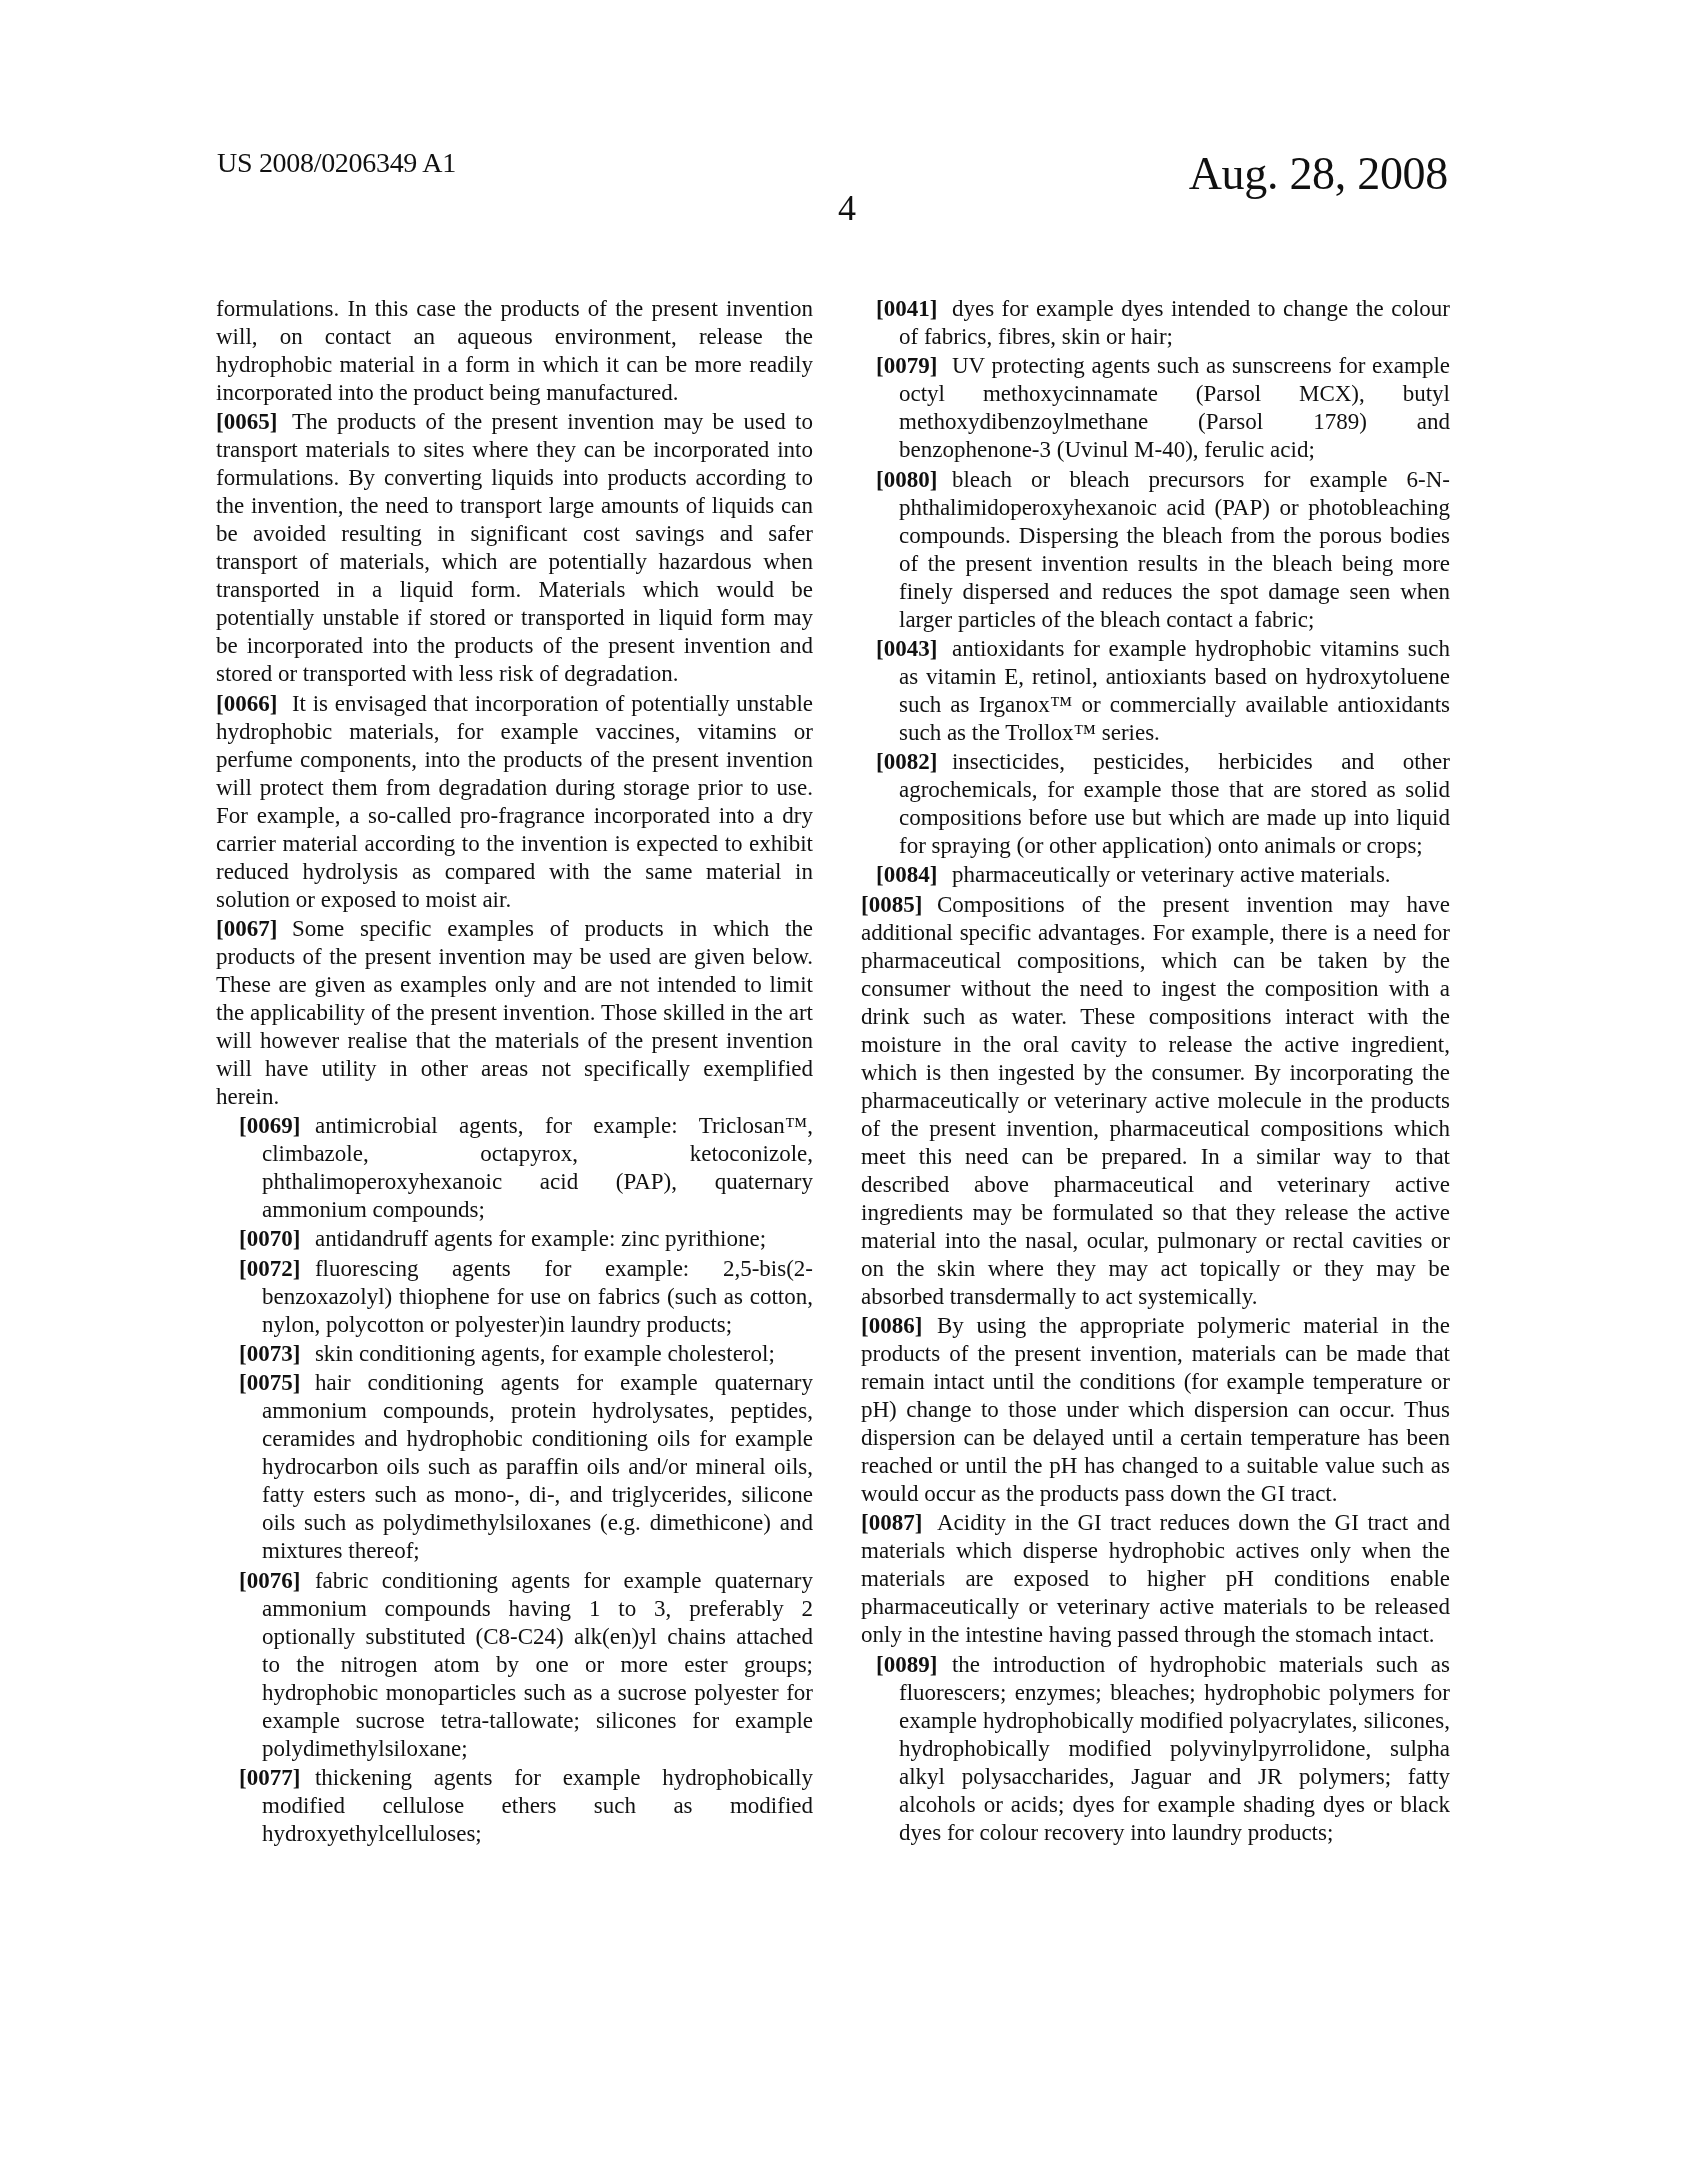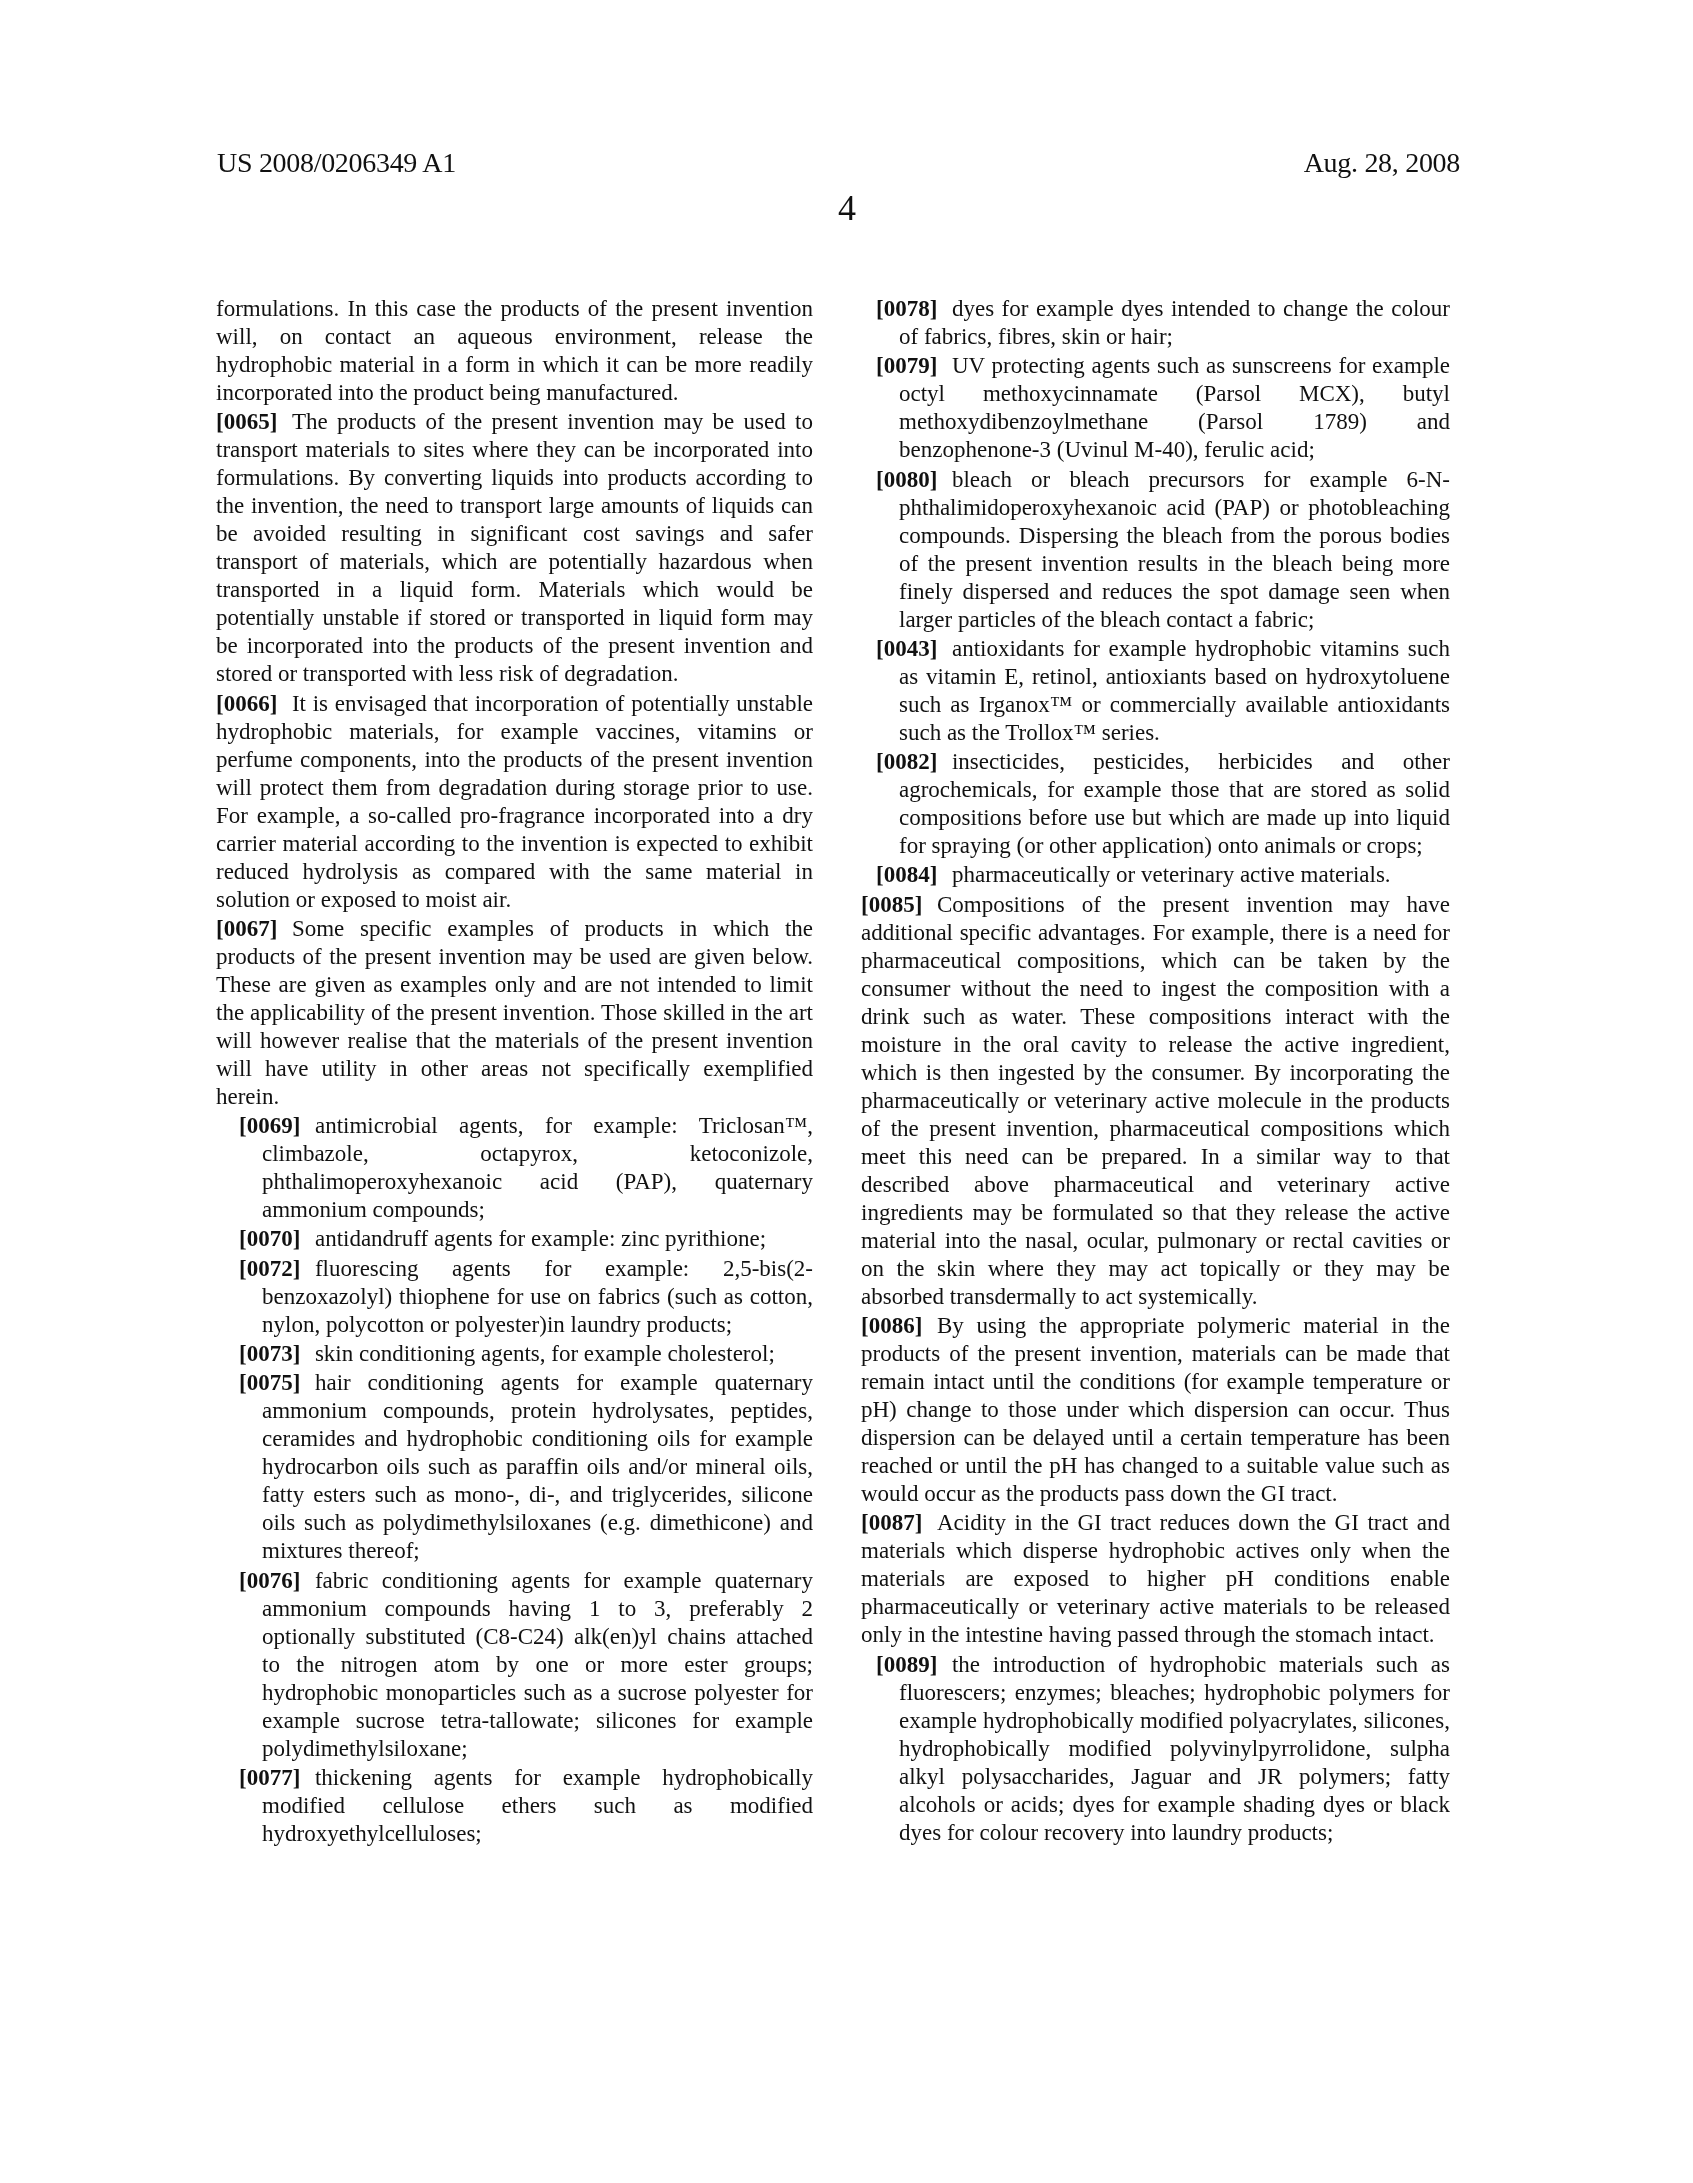--- a/index.html
+++ b/index.html
@@ -1,19 +1,19 @@
 <!DOCTYPE html>
 <html style="font-size:10.6px"><head>
 <meta charset="utf-8">
 <style>
   html, body { margin: 0; padding: 0; background: #ffffff; }
   body { width: 1694px; height: 2183px; position: relative; overflow: hidden;
          font-family: "Liberation Serif", "DejaVu Serif", serif; color: #111; }
   .hdr-left { position: absolute; left: 217px; top: 147px; font-size: 28px; letter-spacing: -0.3px; }
-  .hdr-right { position: absolute; right: 234px; top: 147px; font-size: 28px; letter-spacing: -0.3px; }
+  .hdr-right { position: absolute; right: 246px; top: 147px; font-size: 46px; letter-spacing: -0.3px; }
   .page-num { position: absolute; left: 0; right: 0; top: 187px; text-align: center; font-size: 36px; }
   .col { position: absolute; top: 295px; width: 597px; font-size: 23px; line-height: 28px; text-align: justify; }
   .col-left { left: 216px; }
   .col-right { left: 861px; width: 589px; }
   .para { margin: 0 0 1.3px 0; hyphens: manual; }
   .para .num { font-weight: bold; margin-right: 14.6px; }
   .para.sub { padding-left: 46px; text-indent: -23px; margin-left: 0; }
   .para.sub.right { padding-left: 38px; text-indent: -23px; }
   .cont { margin: 0 0 1.3px 0; }
 </style>
@@ -34,21 +34,21 @@
   <p class="para sub"><span class="num">[0069]</span><span>antimicrobial agents, for example: Triclosan™, climbazole, octapyrox, ketoconizole, phthalimoperoxyhexanoic acid (PAP), quaternary ammonium compounds;</span></p>
   <p class="para sub"><span class="num">[0070]</span><span>antidandruff agents for example: zinc pyrithione;</span></p>
   <p class="para sub"><span class="num">[0072]</span><span>fluorescing agents for example: 2,5-bis(2-benzoxazolyl) thiophene for use on fabrics (such as cotton, nylon, polycotton or polyester)in laundry products;</span></p>
   <p class="para sub"><span class="num">[0073]</span><span>skin conditioning agents, for example cholesterol;</span></p>
   <p class="para sub"><span class="num">[0075]</span><span>hair conditioning agents for example quaternary ammonium compounds, protein hydrolysates, peptides, ceramides and hydrophobic conditioning oils for example hydrocarbon oils such as paraffin oils and/or mineral oils, fatty esters such as mono-, di-, and triglycerides, silicone oils such as polydimethylsiloxanes (e.g. dimethicone) and mixtures thereof;</span></p>
   <p class="para sub"><span class="num">[0076]</span><span>fabric conditioning agents for example quaternary ammonium compounds having 1 to 3, preferably 2 optionally substituted (C8-C24) alk(en)yl chains attached to the nitrogen atom by one or more ester groups; hydrophobic monoparticles such as a sucrose polyester for example sucrose tetra-tallowate; silicones for example polydimethylsiloxane;</span></p>
   <p class="para sub"><span class="num">[0077]</span><span>thickening agents for example hydrophobically modified cellulose ethers such as modified hydroxyethylcelluloses;</span></p>
 </div>
 
 <div class="col col-right">
-  <p class="para sub right"><span class="num">[0078]</span><span>dyes for example dyes intended to change the colour of fabrics, fibres, skin or hair;</span></p>
+  <p class="para sub right"><span class="num">[0041]</span><span>dyes for example dyes intended to change the colour of fabrics, fibres, skin or hair;</span></p>
   <p class="para sub right"><span class="num">[0079]</span><span>UV protecting agents such as sunscreens for example octyl methoxycinnamate (Parsol MCX), butyl methoxydibenzoylmethane (Parsol 1789) and benzophenone-3 (Uvinul M-40), ferulic acid;</span></p>
   <p class="para sub right"><span class="num">[0080]</span><span>bleach or bleach precursors for example 6-N-phthalimidoperoxyhexanoic acid (PAP) or photobleaching compounds. Dispersing the bleach from the porous bodies of the present invention results in the bleach being more finely dispersed and reduces the spot damage seen when larger particles of the bleach contact a fabric;</span></p>
   <p class="para sub right"><span class="num">[0043]</span><span>antioxidants for example hydrophobic vitamins such as vitamin E, retinol, antioxiants based on hydroxytoluene such as Irganox™ or commercially available antioxidants such as the Trollox™ series.</span></p>
   <p class="para sub right"><span class="num">[0082]</span><span>insecticides, pesticides, herbicides and other agrochemicals, for example those that are stored as solid compositions before use but which are made up into liquid for spraying (or other application) onto animals or crops;</span></p>
   <p class="para sub right"><span class="num">[0084]</span><span>pharmaceutically or veterinary active materials.</span></p>
 
   <p class="para"><span class="num">[0085]</span><span>Compositions of the present invention may have additional specific advantages. For example, there is a need for pharmaceutical compositions, which can be taken by the consumer without the need to ingest the composition with a drink such as water. These compositions interact with the moisture in the oral cavity to release the active ingredient, which is then ingested by the consumer. By incorporating the pharmaceutically or veterinary active molecule in the products of the present invention, pharmaceutical compositions which meet this need can be prepared. In a similar way to that described above pharmaceutical and veterinary active ingredients may be formulated so that they release the active material into the nasal, ocular, pulmonary or rectal cavities or on the skin where they may act topically or they may be absorbed transdermally to act systemically.</span></p>
   <p class="para"><span class="num">[0086]</span><span>By using the appropriate polymeric material in the products of the present invention, materials can be made that remain intact until the conditions (for example temperature or pH) change to those under which dispersion can occur. Thus dispersion can be delayed until a certain temperature has been reached or until the pH has changed to a suitable value such as would occur as the products pass down the GI tract.</span></p>
   <p class="para"><span class="num">[0087]</span><span>Acidity in the GI tract reduces down the GI tract and materials which disperse hydrophobic actives only when the materials are exposed to higher pH conditions enable pharmaceutically or veterinary active materials to be released only in the intestine having passed through the stomach intact.</span></p>
 

